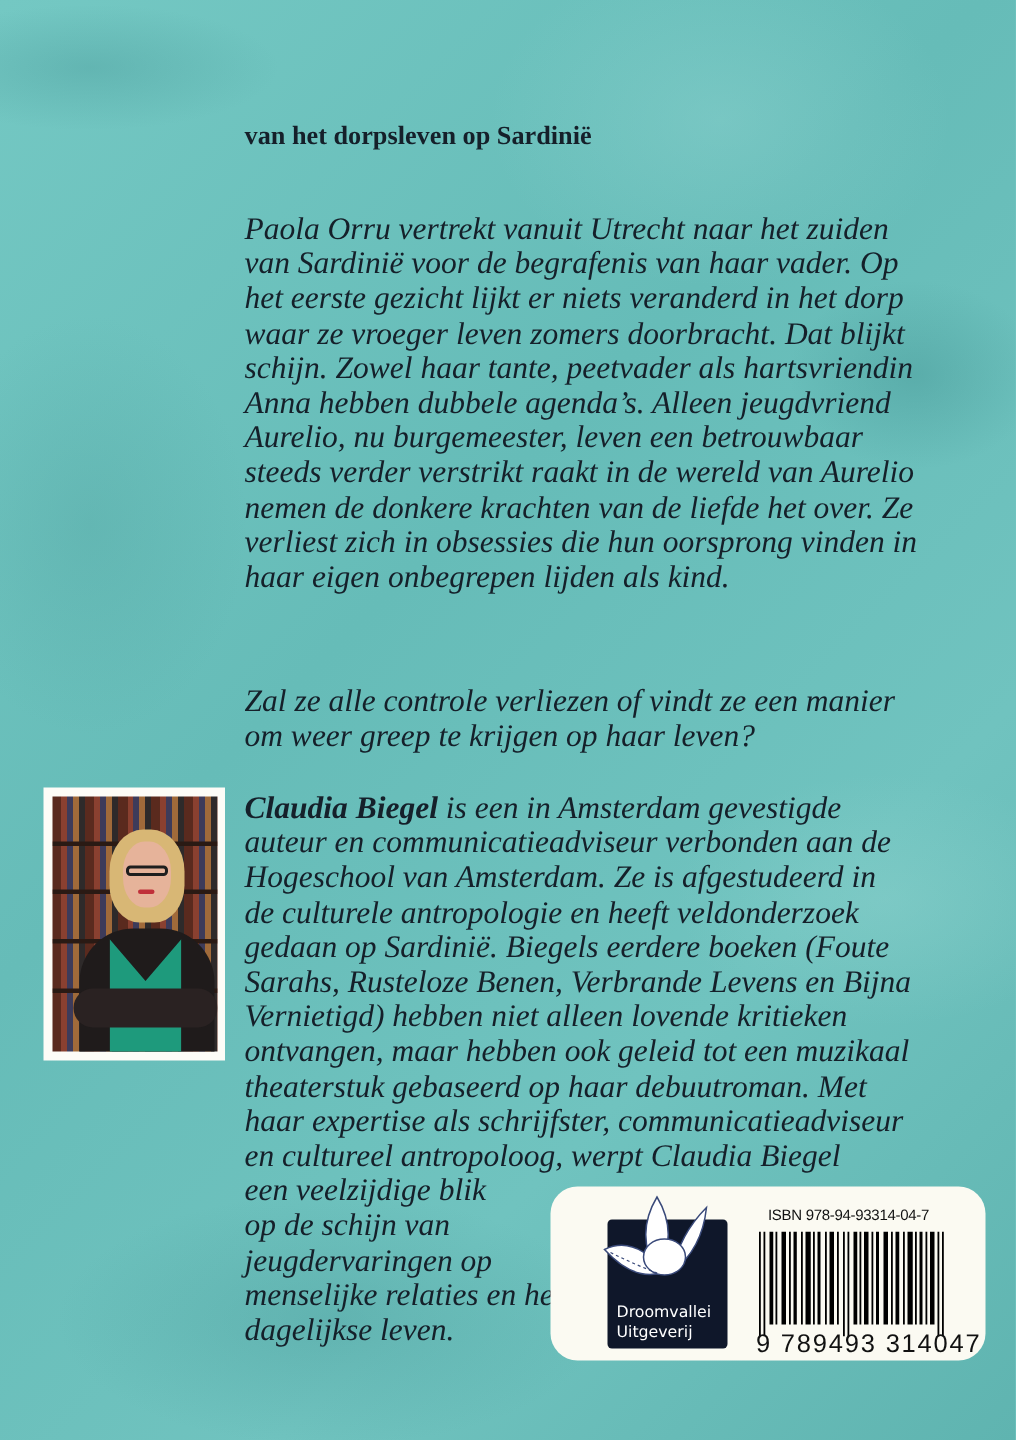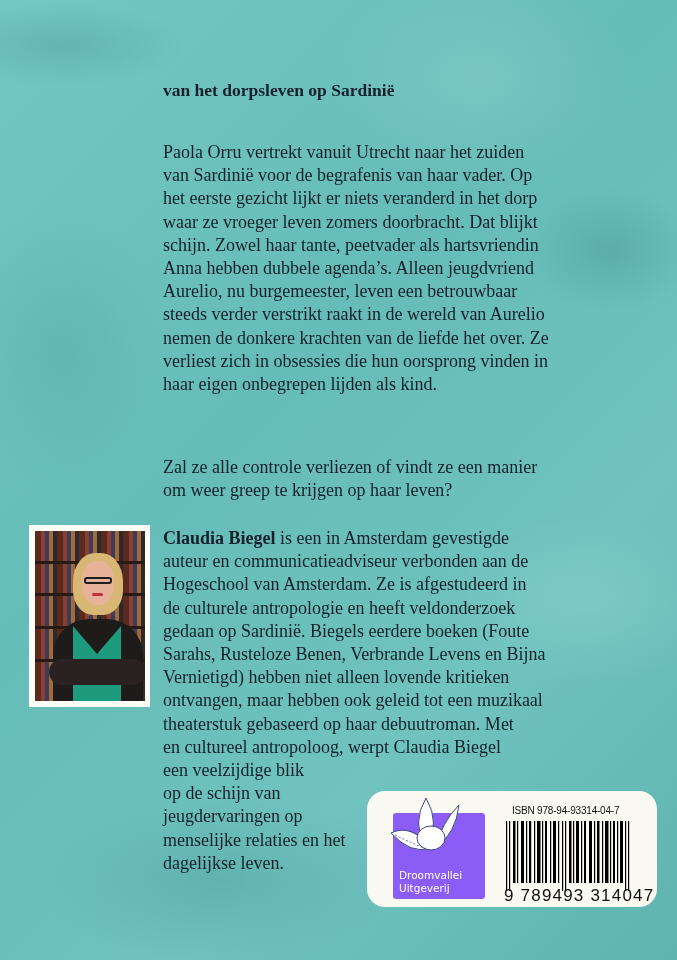--- a/index.html
+++ b/index.html
@@ -18,21 +18,21 @@
         radial-gradient(ellipse 260px 120px at 220px 880px, rgba(70,150,150,0.35), transparent 70%),
         radial-gradient(ellipse 150px 200px at 60px 350px, rgba(80,160,158,0.30), transparent 70%),
         radial-gradient(ellipse 220px 160px at 480px 80px, rgba(150,215,212,0.35), transparent 70%),
         linear-gradient(135deg, #74c8c3 0%, #66bcb8 40%, #70c3bf 70%, #5fb4b0 100%);
     }
     .heading {
       position: absolute; left: 163px; top: 79px;
       font-weight: bold; font-size: 17.5px; line-height: 23px;
     }
     .para {
-      position: absolute; left: 163px; font-size: 18px; line-height: 23.2px;
+      position: absolute; left: 163px; font-size: 21px; line-height: 23.2px; font-style: italic;
     }
     .para .line { display: block; white-space: nowrap; }
     .photo-frame {
       position: absolute; left: 29px; top: 525px; width: 121px; height: 182px;
       background: #fdfcf7; padding: 0;
     }
     .photo {
       position: absolute; left: 6px; top: 6px; width: 110px; height: 170px;
       background:
         linear-gradient(180deg, rgba(0,0,0,0) 0%, rgba(0,0,0,0) 100%),
@@ -68,22 +68,22 @@
     }
     .arms {
       position: absolute; left: 14px; top: 128px; width: 96px; height: 26px;
       background: #2a2222; border-radius: 14px;
     }
     .barcode-box {
       position: absolute; left: 367px; top: 791px; width: 290px; height: 116px;
       background: #fbfaf2; border-radius: 18px;
     }
     .logo {
-      position: absolute; left: 26px; top: 22px; width: 92px; height: 86px;
-      background: #8b5cf6; border-radius: 3px;
+      position: absolute; left: 38px; top: 22px; width: 80px; height: 86px;
+      background: #0f172a; border-radius: 3px;
     }
     .logo-text {
       position: absolute; left: 6px; bottom: 5px; color: #ffffff;
       font-family: "DejaVu Sans", sans-serif; font-size: 10.5px; line-height: 12.5px;
     }
     .logo-flower { position: absolute; left: -12px; top: -20px; width: 90px; height: 80px; }
     .isbn-label {
       position: absolute; left: 145px; top: 14px;
       font-family: "Liberation Sans", sans-serif; font-size: 10px; color: #111; letter-spacing: -0.2px;
     }
@@ -143,20 +143,21 @@
 <div class="para" style="top:527px;">
   <span class="line"><b>Claudia Biegel</b><span> is een in Amsterdam gevestigde</span></span>
   <span class="line">auteur en communicatieadviseur verbonden aan de</span>
   <span class="line">Hogeschool van Amsterdam. Ze is afgestudeerd in</span>
   <span class="line">de culturele antropologie en heeft veldonderzoek</span>
   <span class="line">gedaan op Sardinië. Biegels eerdere boeken (Foute</span>
   <span class="line">Sarahs, Rusteloze Benen, Verbrande Levens en Bijna</span>
   <span class="line">Vernietigd) hebben niet alleen lovende kritieken</span>
   <span class="line">ontvangen, maar hebben ook geleid tot een muzikaal</span>
   <span class="line">theaterstuk gebaseerd op haar debuutroman. Met</span>
+  <span class="line">haar expertise als schrijfster, communicatieadviseur</span>
   <span class="line">en cultureel antropoloog, werpt Claudia Biegel</span>
   <span class="line">een veelzijdige blik</span>
   <span class="line">op de schijn van</span>
   <span class="line">jeugdervaringen op</span>
   <span class="line">menselijke relaties en het</span>
   <span class="line">dagelijkse leven.</span>
 </div>
 
 <div class="barcode-box">
   <div class="logo">

